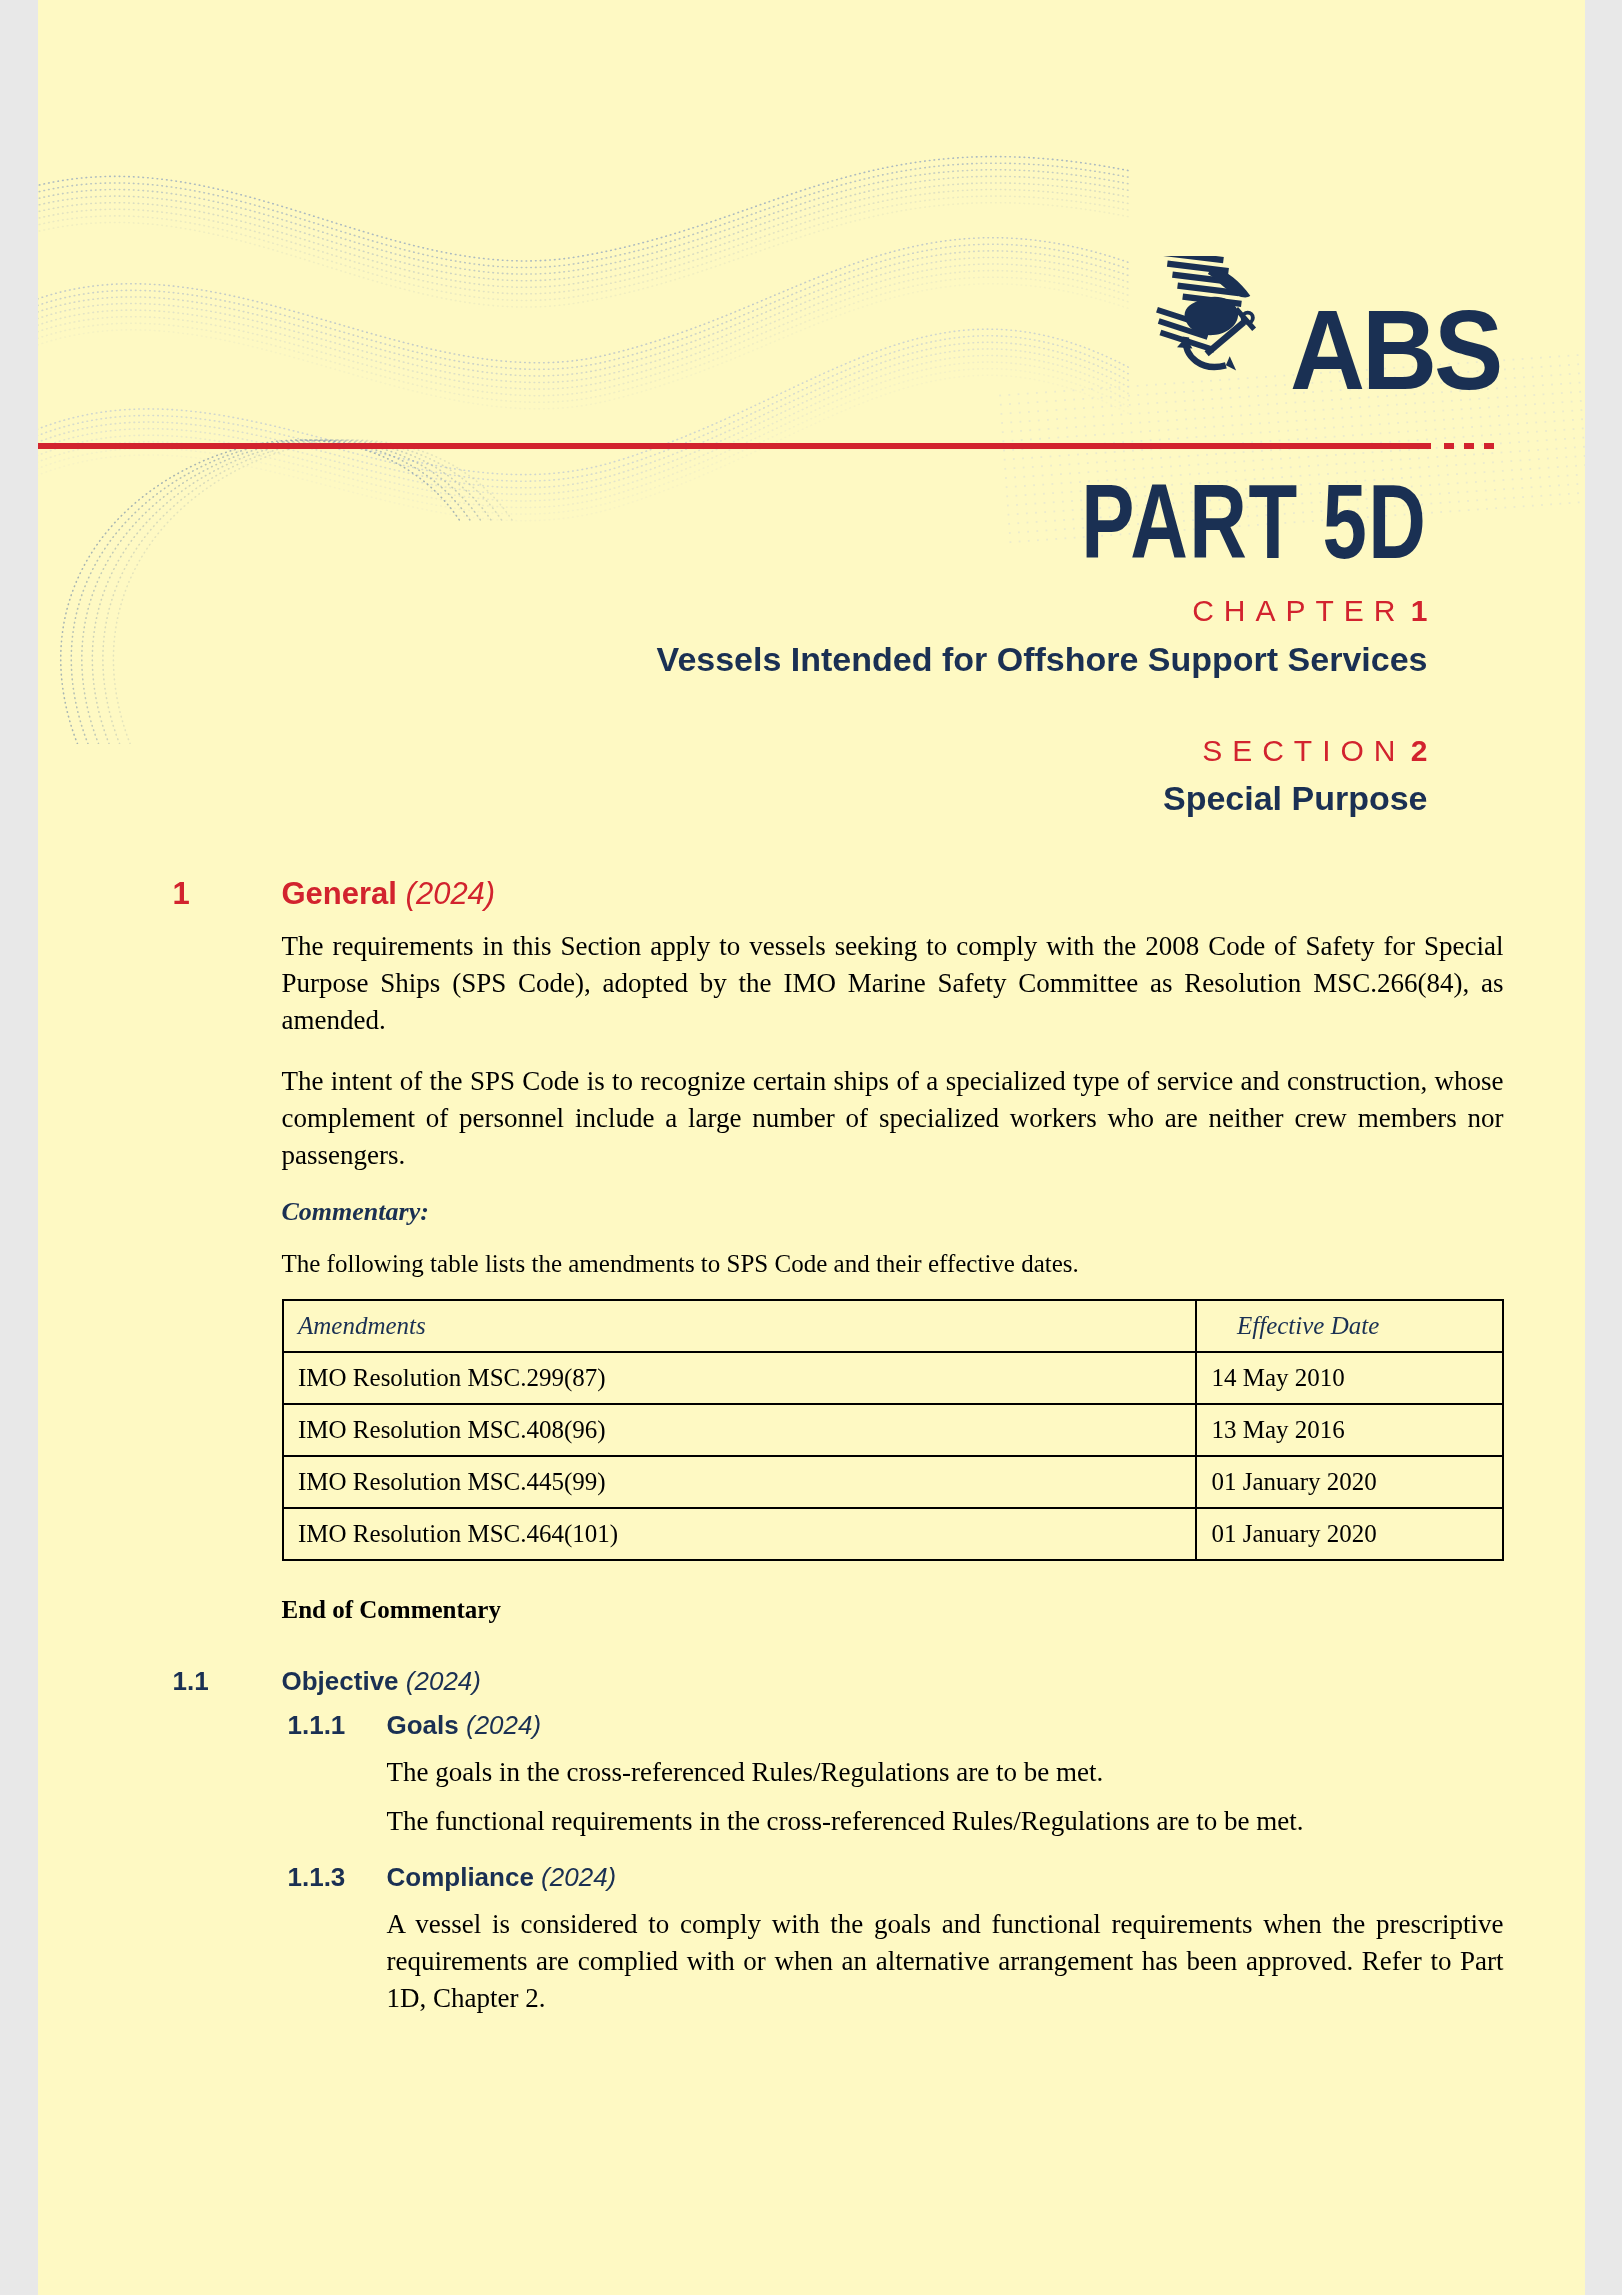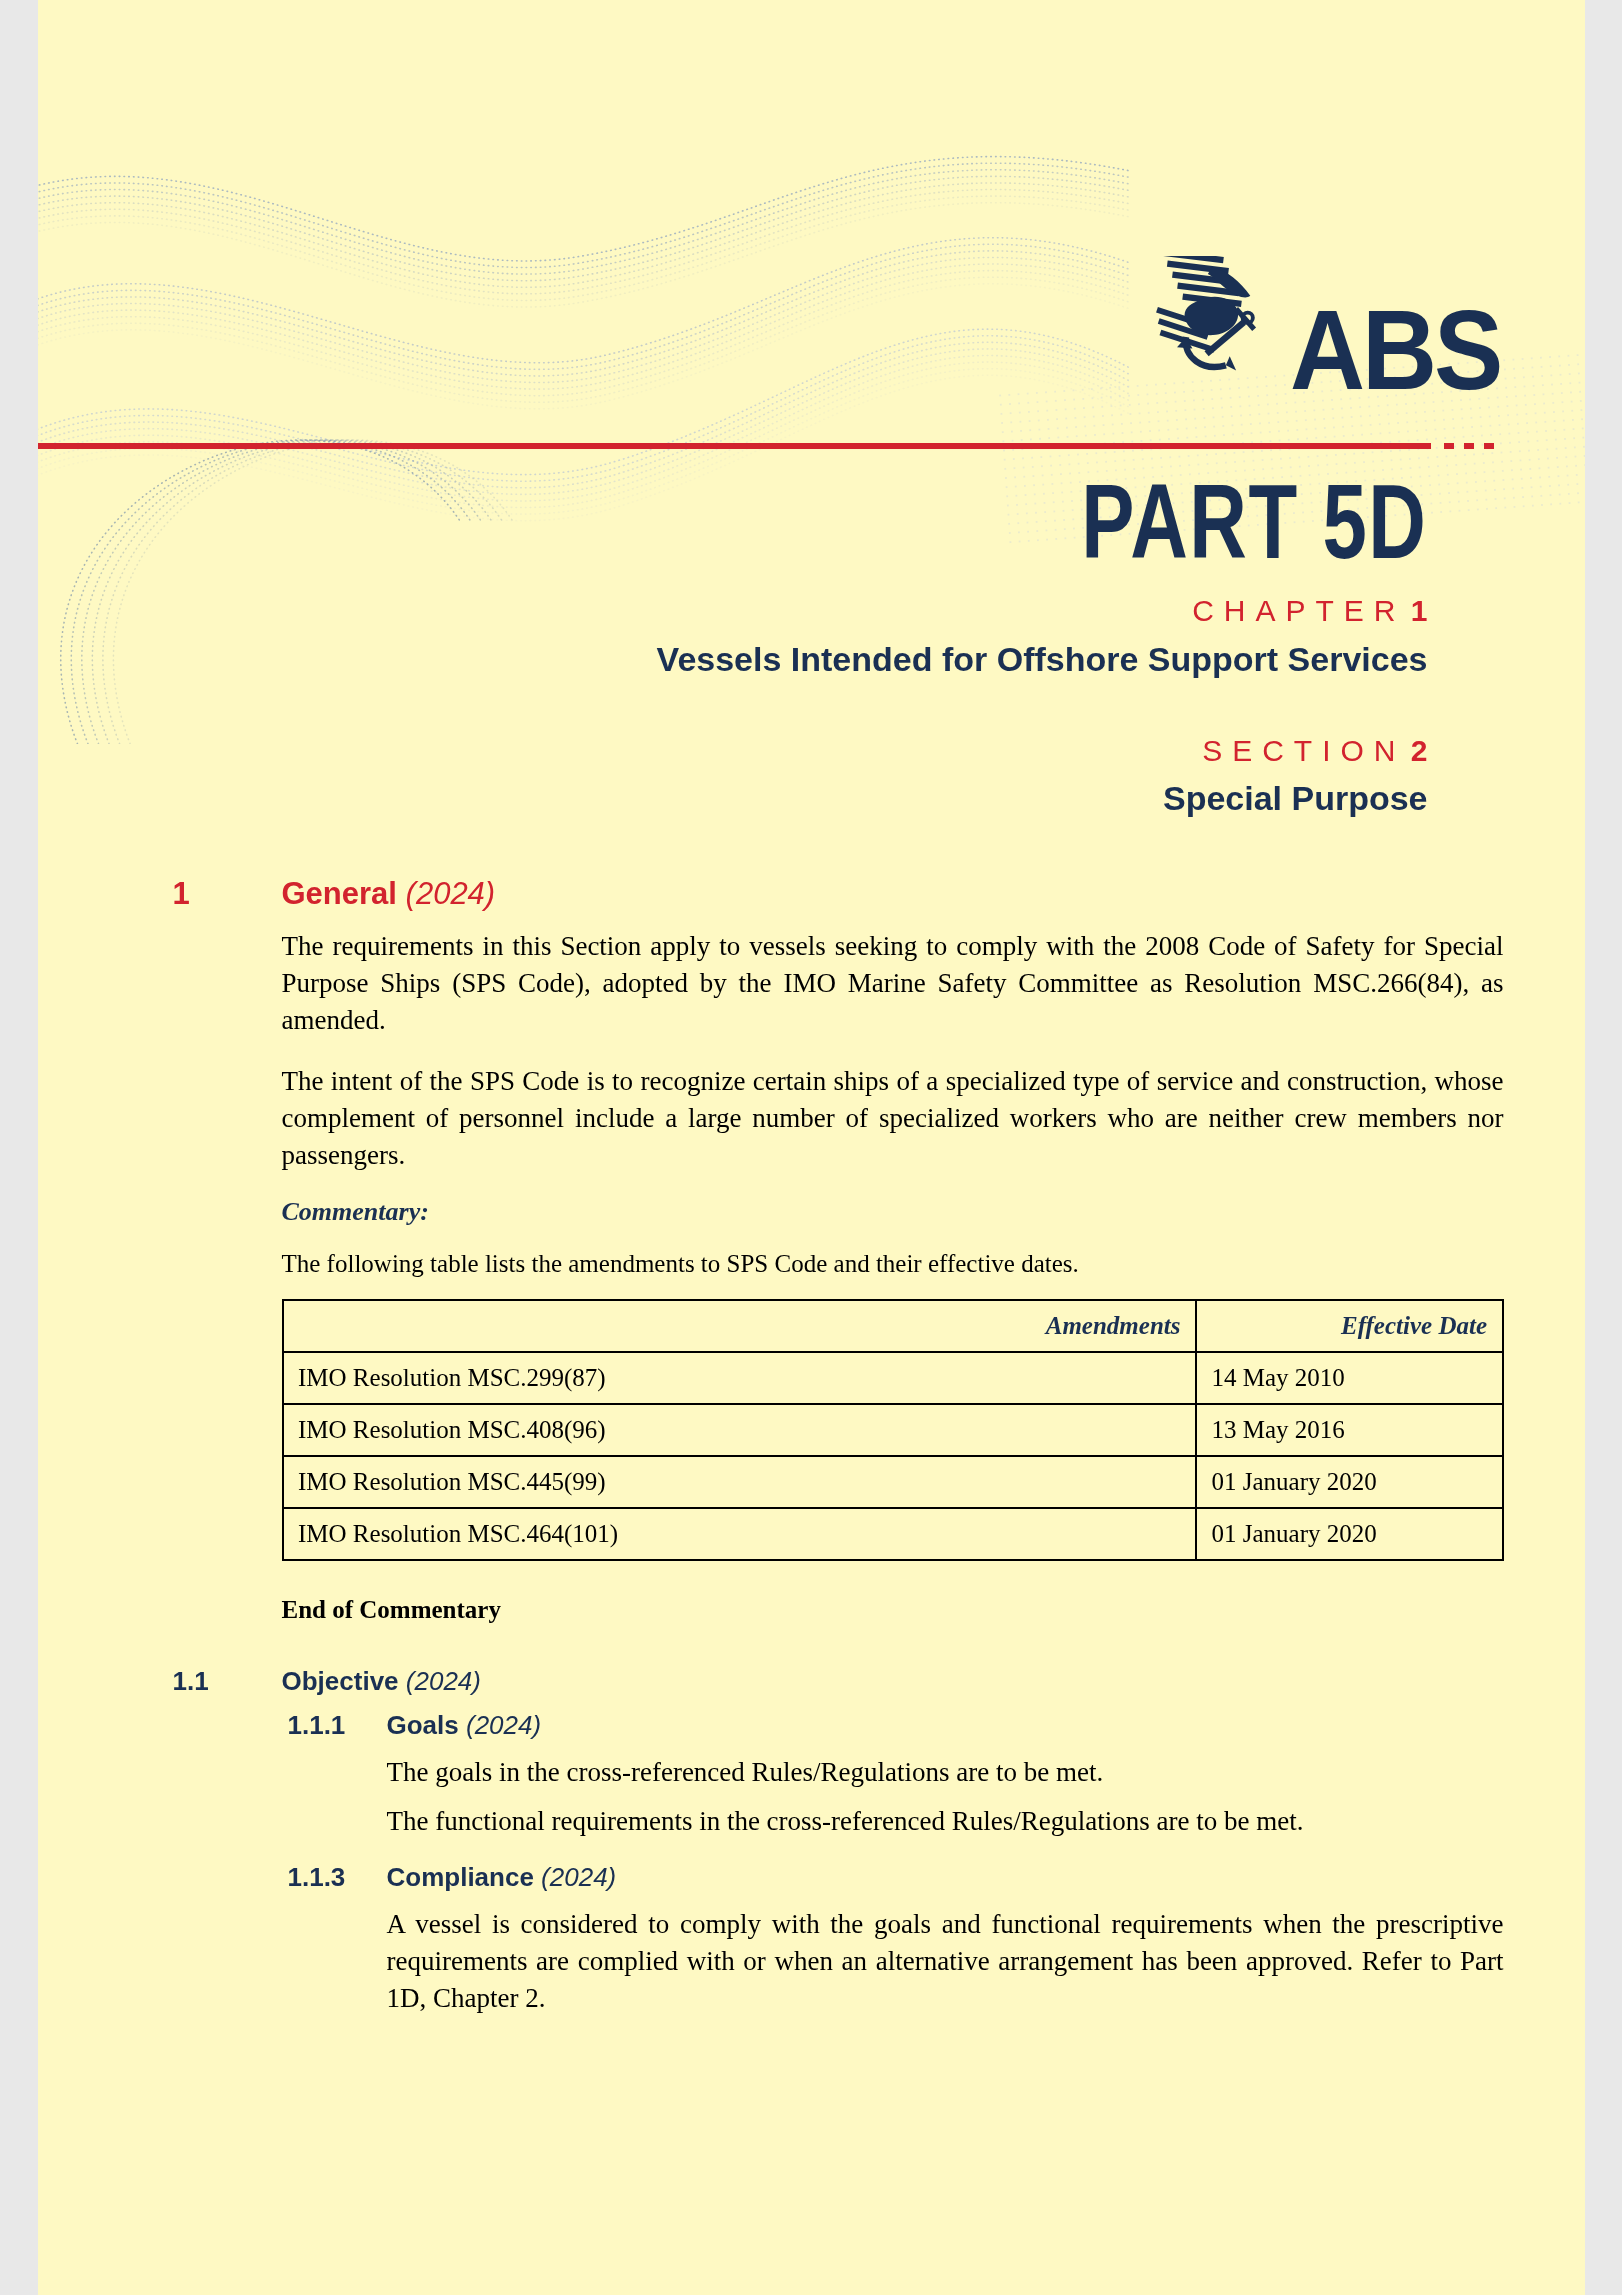--- a/index.html
+++ b/index.html
@@ -71,21 +71,21 @@
   }
   .commentary-intro{margin:20px 157px 0 244px;font-size:25px;line-height:32px;}
   table.amend{
     margin:18.4px 0 0 244px;width:1222px;border-collapse:collapse;
     font-size:25px;
   }
   table.amend th,table.amend td{
     border:2.6px solid #000;padding:10.5px 14.5px;height:29px;
     text-align:left;vertical-align:middle;font-weight:400;
   }
-  table.amend th{font-style:italic;font-weight:700;color:#1a3053;text-align:right;}
+  table.amend th{font-style:italic;font-weight:400;color:#1a3053;}
   table.amend .c-date{width:250px;padding-left:40px;}
   .end-commentary{margin:34px 0 0 244px;font-weight:700;font-size:25px;line-height:30px;}
   .mt-obj{margin-top:38px;}
   .mt-h3a{margin-top:10.5px;}
   .mt-h3{margin-top:17px;}
   .mt-h3c{margin-top:21px;}
   
   .footer{
     position:absolute;top:2134px;left:148px;right:149px;
     display:flex;justify-content:space-between;align-items:baseline;

